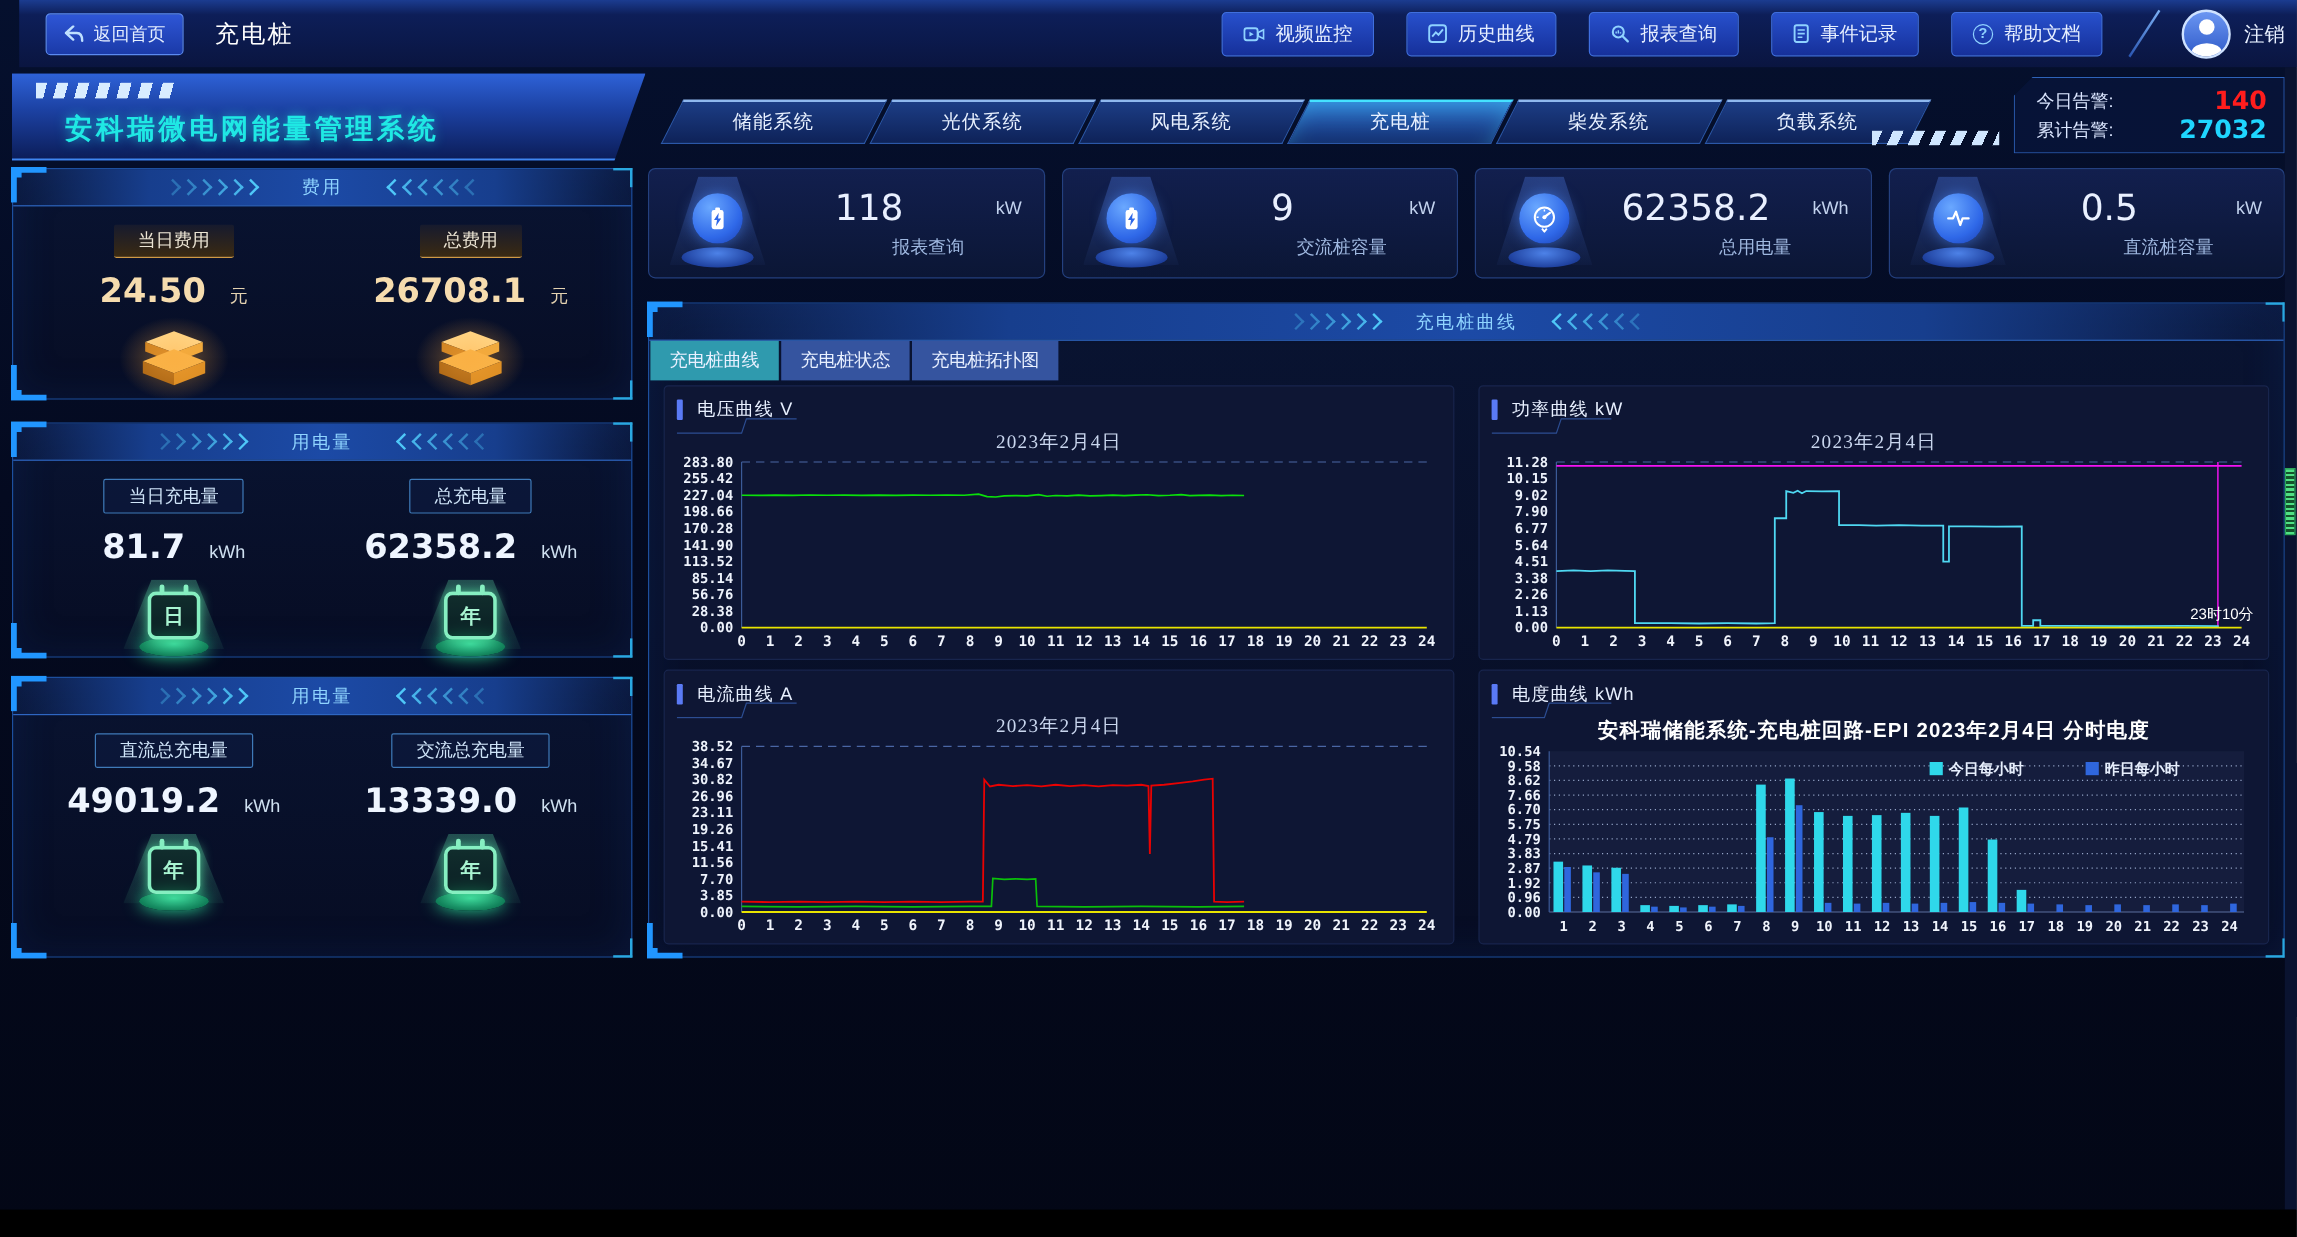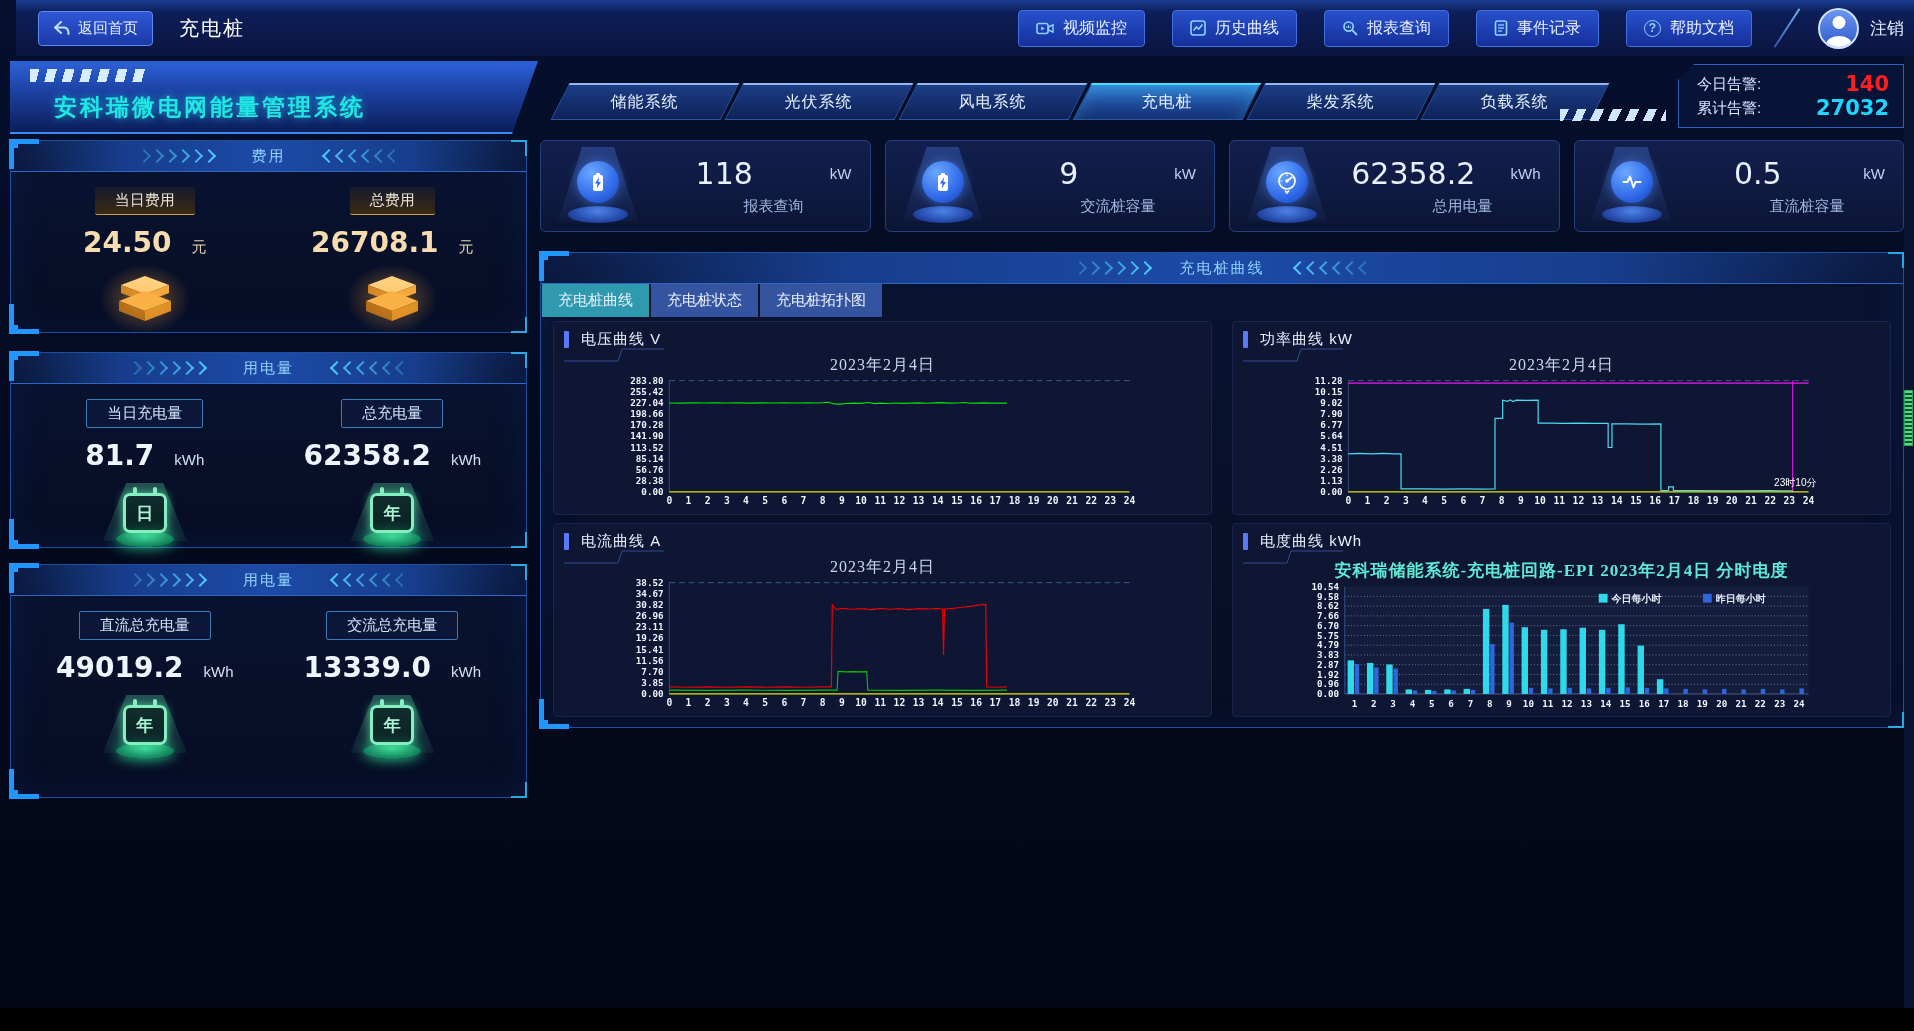--- a/index.html
+++ b/index.html
@@ -127,37 +127,37 @@
     background:radial-gradient(ellipse at 50% 30%,#4d82e8,#1c3d9a 75%);}
   .cicon{position:absolute;left:50%;top:14px;transform:translateX(-50%);width:42px;height:42px;border-radius:50%;
     background:radial-gradient(circle at 35% 28%,#6aa8ff,#2f68e8 62%,#1b3fae);
     display:flex;align-items:center;justify-content:center;box-shadow:0 0 12px rgba(80,140,255,.6);}
   .vz{flex:1;display:flex;flex-direction:column;justify-content:center;gap:6px;min-width:0;}
   .vrow2{display:flex;align-items:center;}
   .cval{flex:1;text-align:center;font-size:30px;color:#e9f0ff;font-family:"DejaVu Sans",sans-serif;}
   .cunit{width:44px;text-align:right;font-size:15px;color:#c2d2ee;}
   .clabel{text-align:center;padding-left:26%;font-size:15px;color:#9fb8e0;}
   
-  .main-panel{left:540px;top:252px;width:1364px;height:476px;}
+  .main-panel{left:540px;top:252px;width:1364px;height:546px;}
   .mtabs{position:absolute;left:1px;top:31px;display:flex;gap:2px;z-index:2;}
   .mtab{height:33px;padding:0 16px;display:flex;align-items:center;font-size:15px;color:#e8f0ff;cursor:pointer;
     background:#35549f;}
   .mtab.active{background:#2f9aae;}
   .main-body{position:absolute;left:12px;right:12px;top:68px;bottom:10px;
     display:grid;grid-template-columns:1fr 1fr;grid-template-rows:1fr 1fr;gap:8px 20px;}
   .chart-box{position:relative;box-sizing:border-box;border:1px solid #18254d;border-radius:4px;
     background:#0e1634;padding:8px 10px 6px;display:flex;flex-direction:column;overflow:hidden;}
   .chead{display:flex;align-items:center;gap:12px;height:22px;position:relative;z-index:2;}
   .accent{width:5px;height:17px;background:#5a7af5;border-radius:1px;}
   .ctitle{font-size:15px;color:#e8f0ff;letter-spacing:1px;}
   .deco{position:absolute;left:10px;right:10px;top:24px;height:16px;z-index:1;}
   .cdate{text-align:center;font-size:16px;color:#c9d6ee;margin-top:6px;height:20px;
     font-family:"Liberation Serif","DejaVu Serif",serif;letter-spacing:1px;position:relative;z-index:2;}
-  .btitle{text-align:center;font-size:17px;font-weight:700;color:#5eead4;margin-top:8px;height:22px;
-    font-family:Liberation Serif, serif;letter-spacing:1px;position:relative;z-index:2;}
+  .btitle{text-align:center;font-size:17px;font-weight:700;color:#ffffff;margin-top:8px;height:22px;
+    font-family:Liberation Sans, sans-serif;letter-spacing:1px;position:relative;z-index:2;}
   .plot{flex:1 1 auto;width:100%;min-height:0;display:block;}
   
   .scroll-track{position:absolute;right:0;top:56px;width:10px;bottom:23px;background:#0a1330;}
   .scroll-thumb{position:absolute;right:1px;top:334px;width:7px;height:54px;border:1px solid #2aa85a;
     background:repeating-linear-gradient(180deg,#4fe084 0 2px,#14532c 2px 4px);cursor:pointer;}
   .bottom-bar{position:absolute;left:0;bottom:0;width:100%;height:23px;background:#000;}
 </style>
 </head>
 <body>
 

